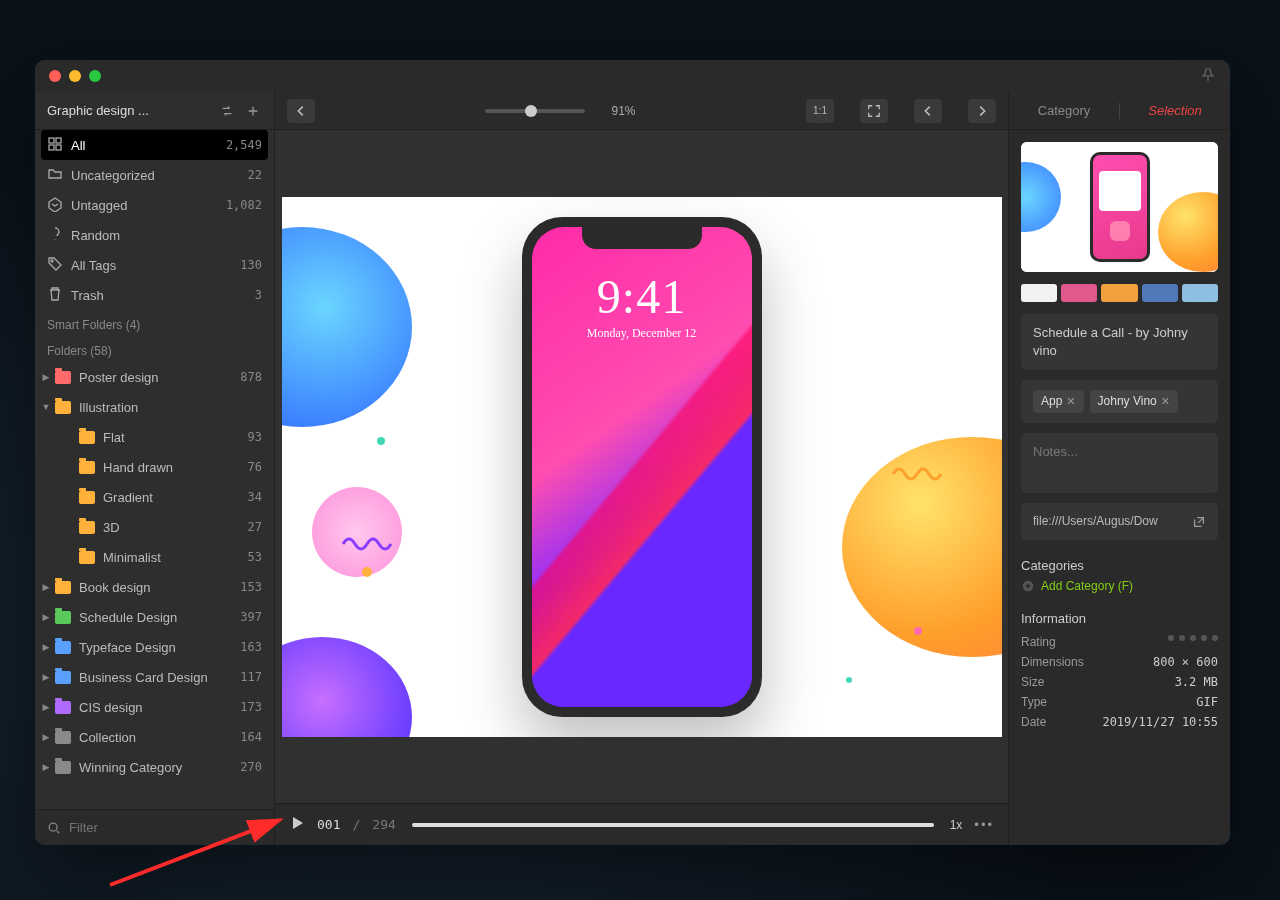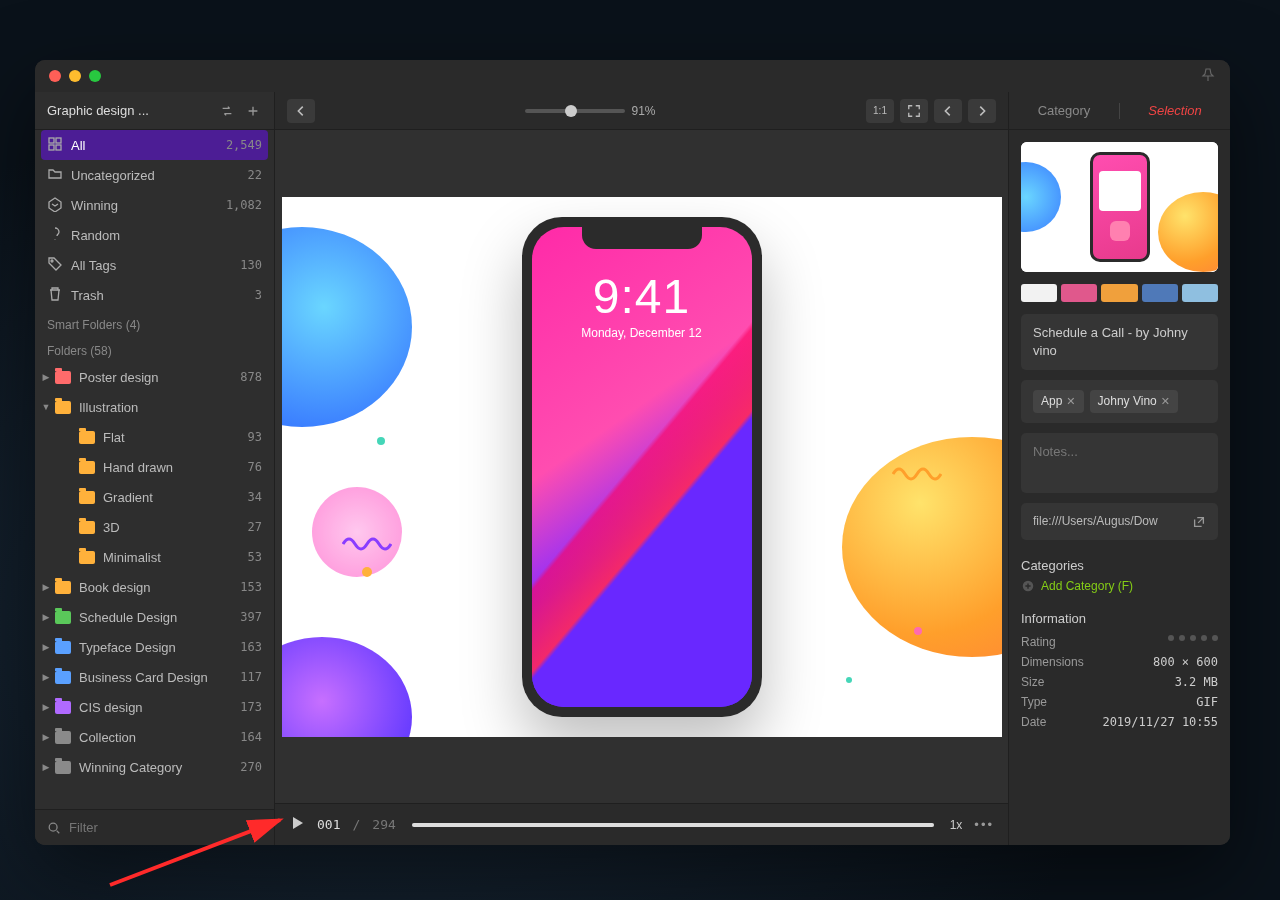--- a/index.html
+++ b/index.html
@@ -37,21 +37,21 @@
     height: 38px; display: flex; align-items: center; padding: 0 12px;
     border-bottom: 1px solid #1f1f1f; gap: 8px;
   }
   .sidebar-header .title { flex: 1; color: #ddd; font-size: 13px; white-space: nowrap; overflow: hidden; text-overflow: ellipsis; }
   .icon-btn { color: #999; cursor: pointer; display: flex; align-items: center; justify-content: center; width: 18px; height: 18px; }
   .sidebar-scroll { flex: 1; overflow-y: auto; padding-bottom: 4px; }
   .sb-item {
     display: flex; align-items: center; height: 30px; padding: 0 12px;
     gap: 8px; cursor: pointer; color: #bbb;
   }
-  .sb-item.active { background: #4c1d95; color: #fff; border-radius: 4px; margin: 0 6px; padding: 0 6px;}
+  .sb-item.active { background: #000000; color: #fff; border-radius: 4px; margin: 0 6px; padding: 0 6px;}
   .sb-item .txt { flex: 1; font-size: 13px; }
   .sb-item .cnt { font-family: ui-monospace, monospace; font-size: 12px; color: #888; }
   .sb-section { padding: 8px 12px 4px; font-size: 12px; color: #888; }
   .folder-row {
     display: flex; align-items: center; height: 30px; padding: 0 6px 0 6px;
     gap: 4px; cursor: pointer; color: #bbb;
   }
   .folder-row .caret { width: 10px; text-align: center; color: #888; font-size: 9px;}
   .folder-row .ficon { width: 16px; height: 13px; border-radius: 2px; position: relative; }
   .folder-row .ficon::before { content:""; position:absolute; top:-3px; left:0; width:7px; height:3px; border-radius:1px 1px 0 0; background:inherit; }
@@ -68,21 +68,21 @@
     font-size: 13px;
   }
 
   
   .main {
     flex: 1; display: flex; flex-direction: column; background: #2a2a2a;
     min-width: 0;
   }
   .toolbar {
     height: 38px; display: flex; align-items: center; padding: 0 12px;
-    border-bottom: 1px solid #1f1f1f; gap: 6px;
+    border-bottom: 1px solid #1f1f1f; gap: 26px;
   }
   .tb-btn {
     width: 28px; height: 24px; background: #3a3a3a; border-radius: 4px;
     display: flex; align-items: center; justify-content: center; color:#bbb;
     font-size: 12px; cursor:pointer;
   }
   .zoom-slider {
     width: 100px; height: 4px; background: #555; border-radius: 2px; position: relative;
   }
   .zoom-slider .thumb { position:absolute; top:-4px; width:12px; height:12px; background:#ccc; border-radius:50%; }
@@ -99,20 +99,21 @@
   .blob.orange1 { width:260px; height:220px; right:-100px; top:240px; background: radial-gradient(circle at 30% 30%, #ffe36b, #ff9f2b 55%, #ff7a3a); }
   .blob.blue1 { width:220px; height:200px; left:-90px; top:30px; background: radial-gradient(circle at 60% 40%, #6ad6ff, #3a7dff 70%); }
   .blob.purple1 { width:180px; height:160px; left:-50px; bottom:-60px; background: radial-gradient(circle at 50% 40%, #c76fff, #6a3dff 70%); }
   .blob.pink1 { width:90px; height:90px; left:30px; top:290px; background: radial-gradient(circle, #ffb1e8, #ff63c9); opacity:.7;}
   .squig { position:absolute; width:50px; height:14px; }
   .squig svg { width:100%; height:100%; }
   .phone {
     width:240px; height:500px; background:#2b2b2b; border-radius:40px;
     padding:10px; position:relative; box-shadow: 0 30px 60px rgba(0,0,0,.25);
     margin: 0 auto;
+    font-family: Liberation Serif, serif;
   }
   .phone .notch {
     position:absolute; top:10px; left:50%; transform:translateX(-50%);
     width:120px; height:22px; background:#2b2b2b; border-radius: 0 0 14px 14px; z-index:2;
   }
   .phone .screen {
     width:100%; height:100%; border-radius:32px; overflow:hidden; position:relative;
     background: linear-gradient(145deg, #ff2aa8 0%, #ff4db0 40%, #8a2cff 60%, #5a24ff 100%);
   }
   .phone .screen::after{
@@ -243,21 +244,21 @@
                   <path d="M2 4h4l2 2h6v6H2z"></path>
                 </svg></span>
                    <span class="txt">Uncategorized</span>
                    <span class="cnt">22</span>
             </div>
             <div class="sb-item">
               <span style="color:#aaa"><svg class="svg16" viewBox="0 0 16 16" fill="none" stroke="currentColor" stroke-width="1.3">
                   <path d="M2 6l6-4 6 4v6l-6 4-6-4z"></path>
                   <path d="M5 8l3 2 3-2"></path>
                 </svg></span>
-                   <span class="txt">Winning</span>
+                   <span class="txt">Untagged</span>
                    <span class="cnt">1,082</span>
             </div>
             <div class="sb-item">
               <span style="color:#aaa"><svg class="svg16" viewBox="0 0 16 16" fill="none" stroke="currentColor" stroke-width="1.3">
                   <path d="M8 2a4 4 0 0 1 4 4c0 2-2 2.5-2 4M8 13.5v.5"></path>
                 </svg></span>
                    <span class="txt">Random</span>
                    <span class="cnt"></span>
             </div>
             <div class="sb-item">

